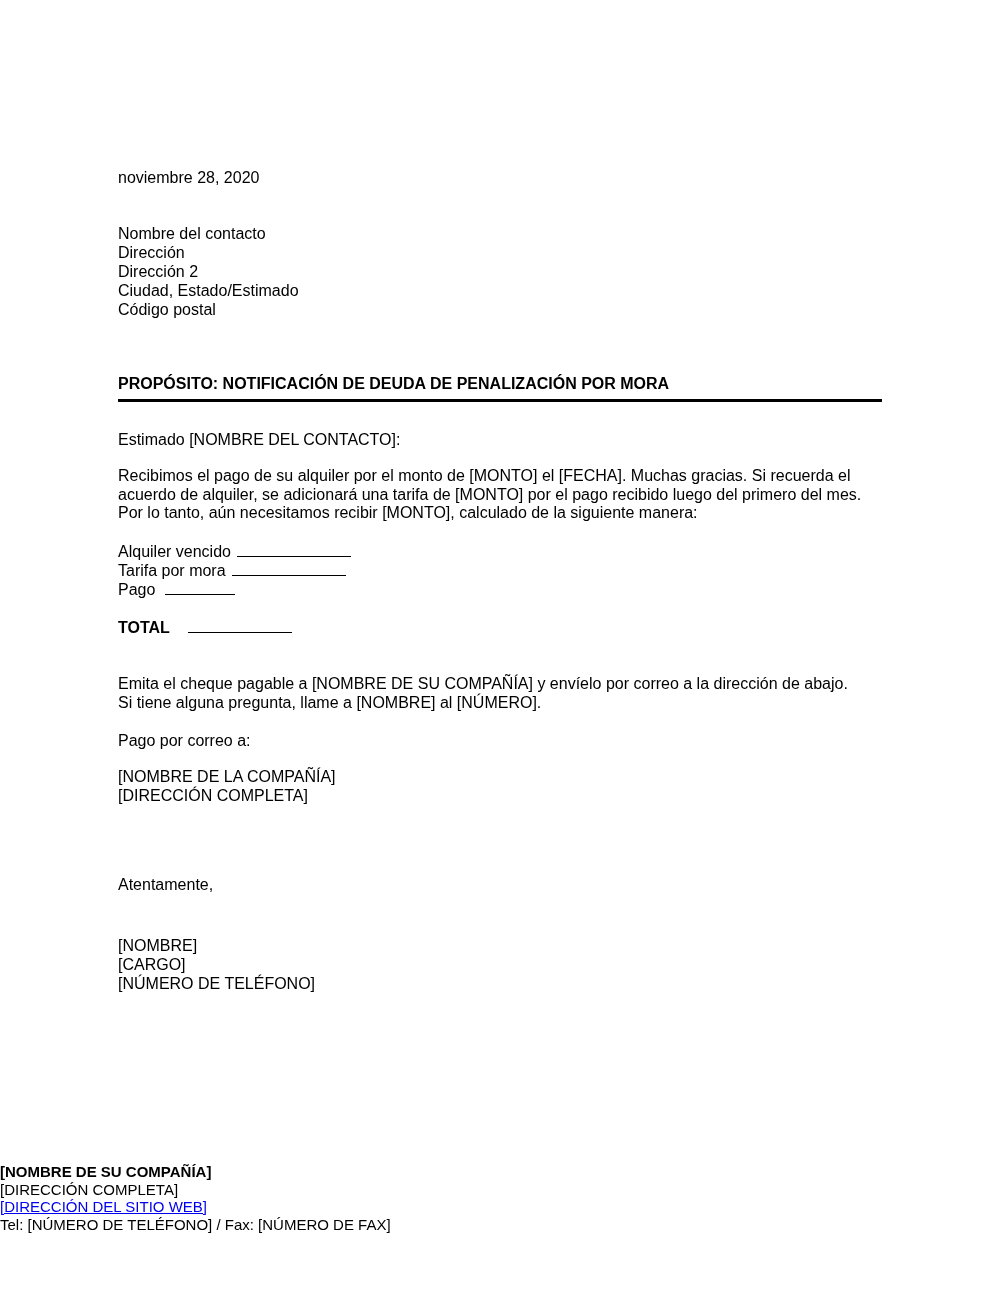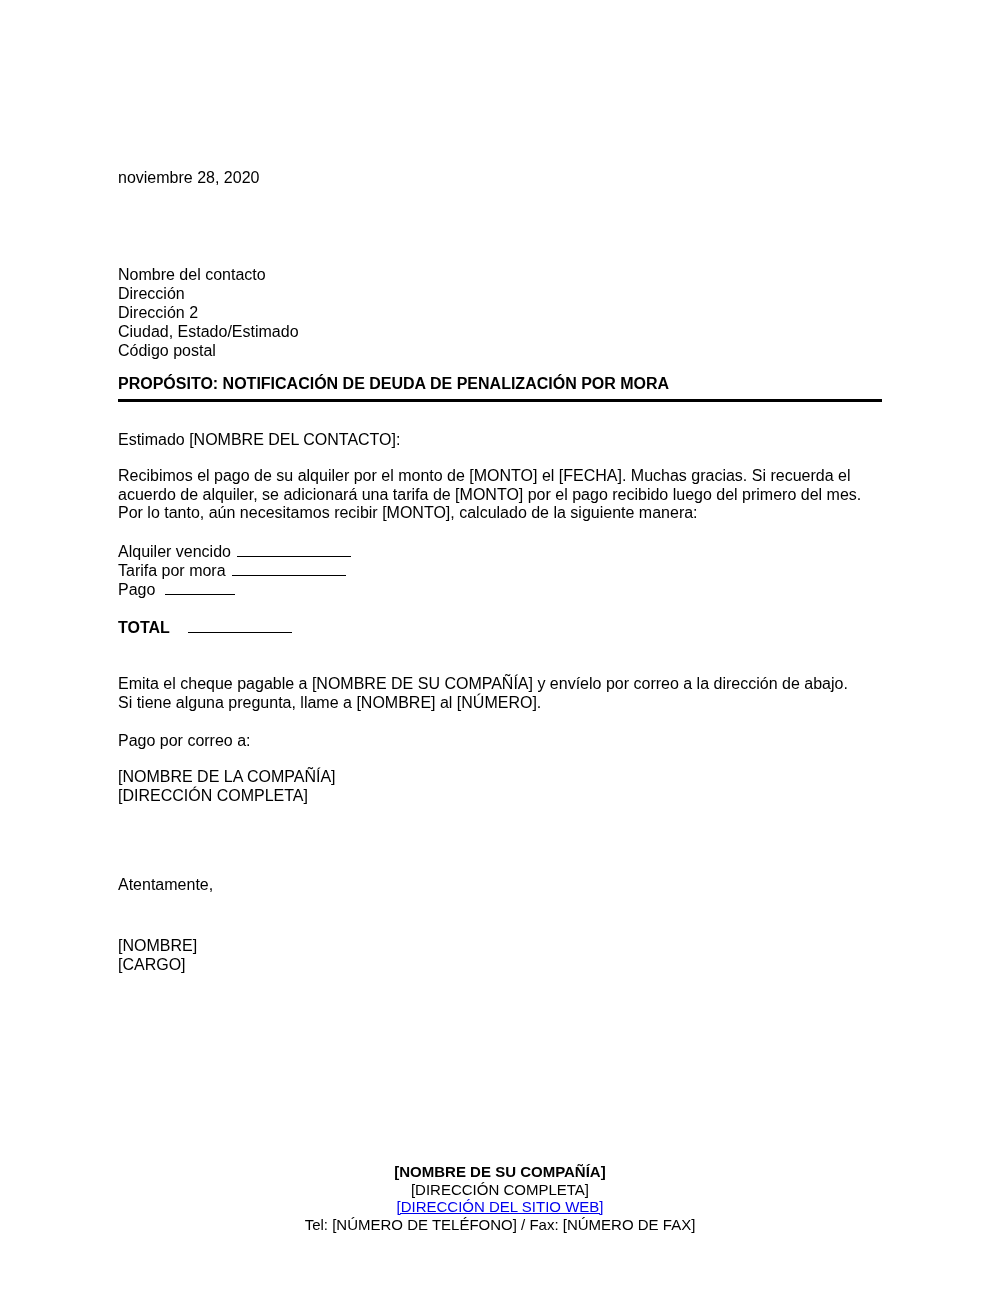--- a/index.html
+++ b/index.html
@@ -2,35 +2,35 @@
 <html><head>
   <meta charset="utf-8">
   <style>
     html, body { margin: 0; padding: 0; background: #ffffff; }
     body { width: 1000px; height: 1290px; position: relative; overflow: hidden;
       font-family: "Liberation Sans", sans-serif; color: #000; font-size: 16px; }
     .page { position: absolute; left: 0; top: 0; width: 1000px; height: 1036px; }
     .abs { position: absolute; left: 118px; }
     .line { display: block; line-height: 19px; white-space: nowrap; }
     .date { top: 168px; }
-    .address { top: 224px; margin-top: 41px; }
+    .address { top: 224px; }
     .subject { top: 374px; font-weight: bold; font-size: 16px; }
     .rule { position: absolute; left: 118px; top: 399px; width: 764px; height: 3px; background: #000; }
     .greeting { top: 430px; }
     .para1 { top: 467px; width: 780px; }
     .para1 .line { line-height: 18.5px; }
     .calc { top: 542px; }
     .blank { display: inline-block; border-bottom: 1.5px solid #000; height: 14px; vertical-align: baseline; margin-left: 6px; }
     .total { top: 618px; font-weight: bold; }
     .para2 { top: 674px; }
     .mail-label { top: 731px; }
     .mail-addr { top: 767px; }
     .closing { top: 831px; margin-top: 44px; }
     .signature { top: 936px; }
-    .footer { position: absolute; left: 0; width: 1000px; top: 1163px; text-align: center; font-size: 15px; }
+    .footer { position: absolute; left: 0; width: 1000px; top: 1163px; text-align: left; font-size: 15px; }
     .footer .line { line-height: 17.5px; }
     .footer .company { font-weight: bold; }
     .footer a { color: #0000ee; text-decoration: underline; }
   </style>
 </head>
 <body>
 
 <div class="page">
 
   <div class="abs date line">noviembre 28, 2020</div>
@@ -80,20 +80,21 @@
   <div class="abs mail-addr">
     <span class="line">[NOMBRE DE LA COMPAÑÍA]</span>
     <span class="line">[DIRECCIÓN COMPLETA]</span>
   </div>
 
   <div class="abs closing line">Atentamente,</div>
 
   <div class="abs signature">
     <span class="line">[NOMBRE]</span>
     <span class="line">[CARGO]</span>
+    <span class="line">[NÚMERO DE TELÉFONO]</span>
   </div>
 
   <div class="footer">
     <span class="line company">[NOMBRE DE SU COMPAÑÍA]</span>
     <span class="line">[DIRECCIÓN COMPLETA]</span>
     <span class="line"><a href="#">[DIRECCIÓN DEL SITIO WEB]</a></span>
     <span class="line">Tel: [NÚMERO DE TELÉFONO] / Fax: [NÚMERO DE FAX]</span>
   </div>
 
 </div>

